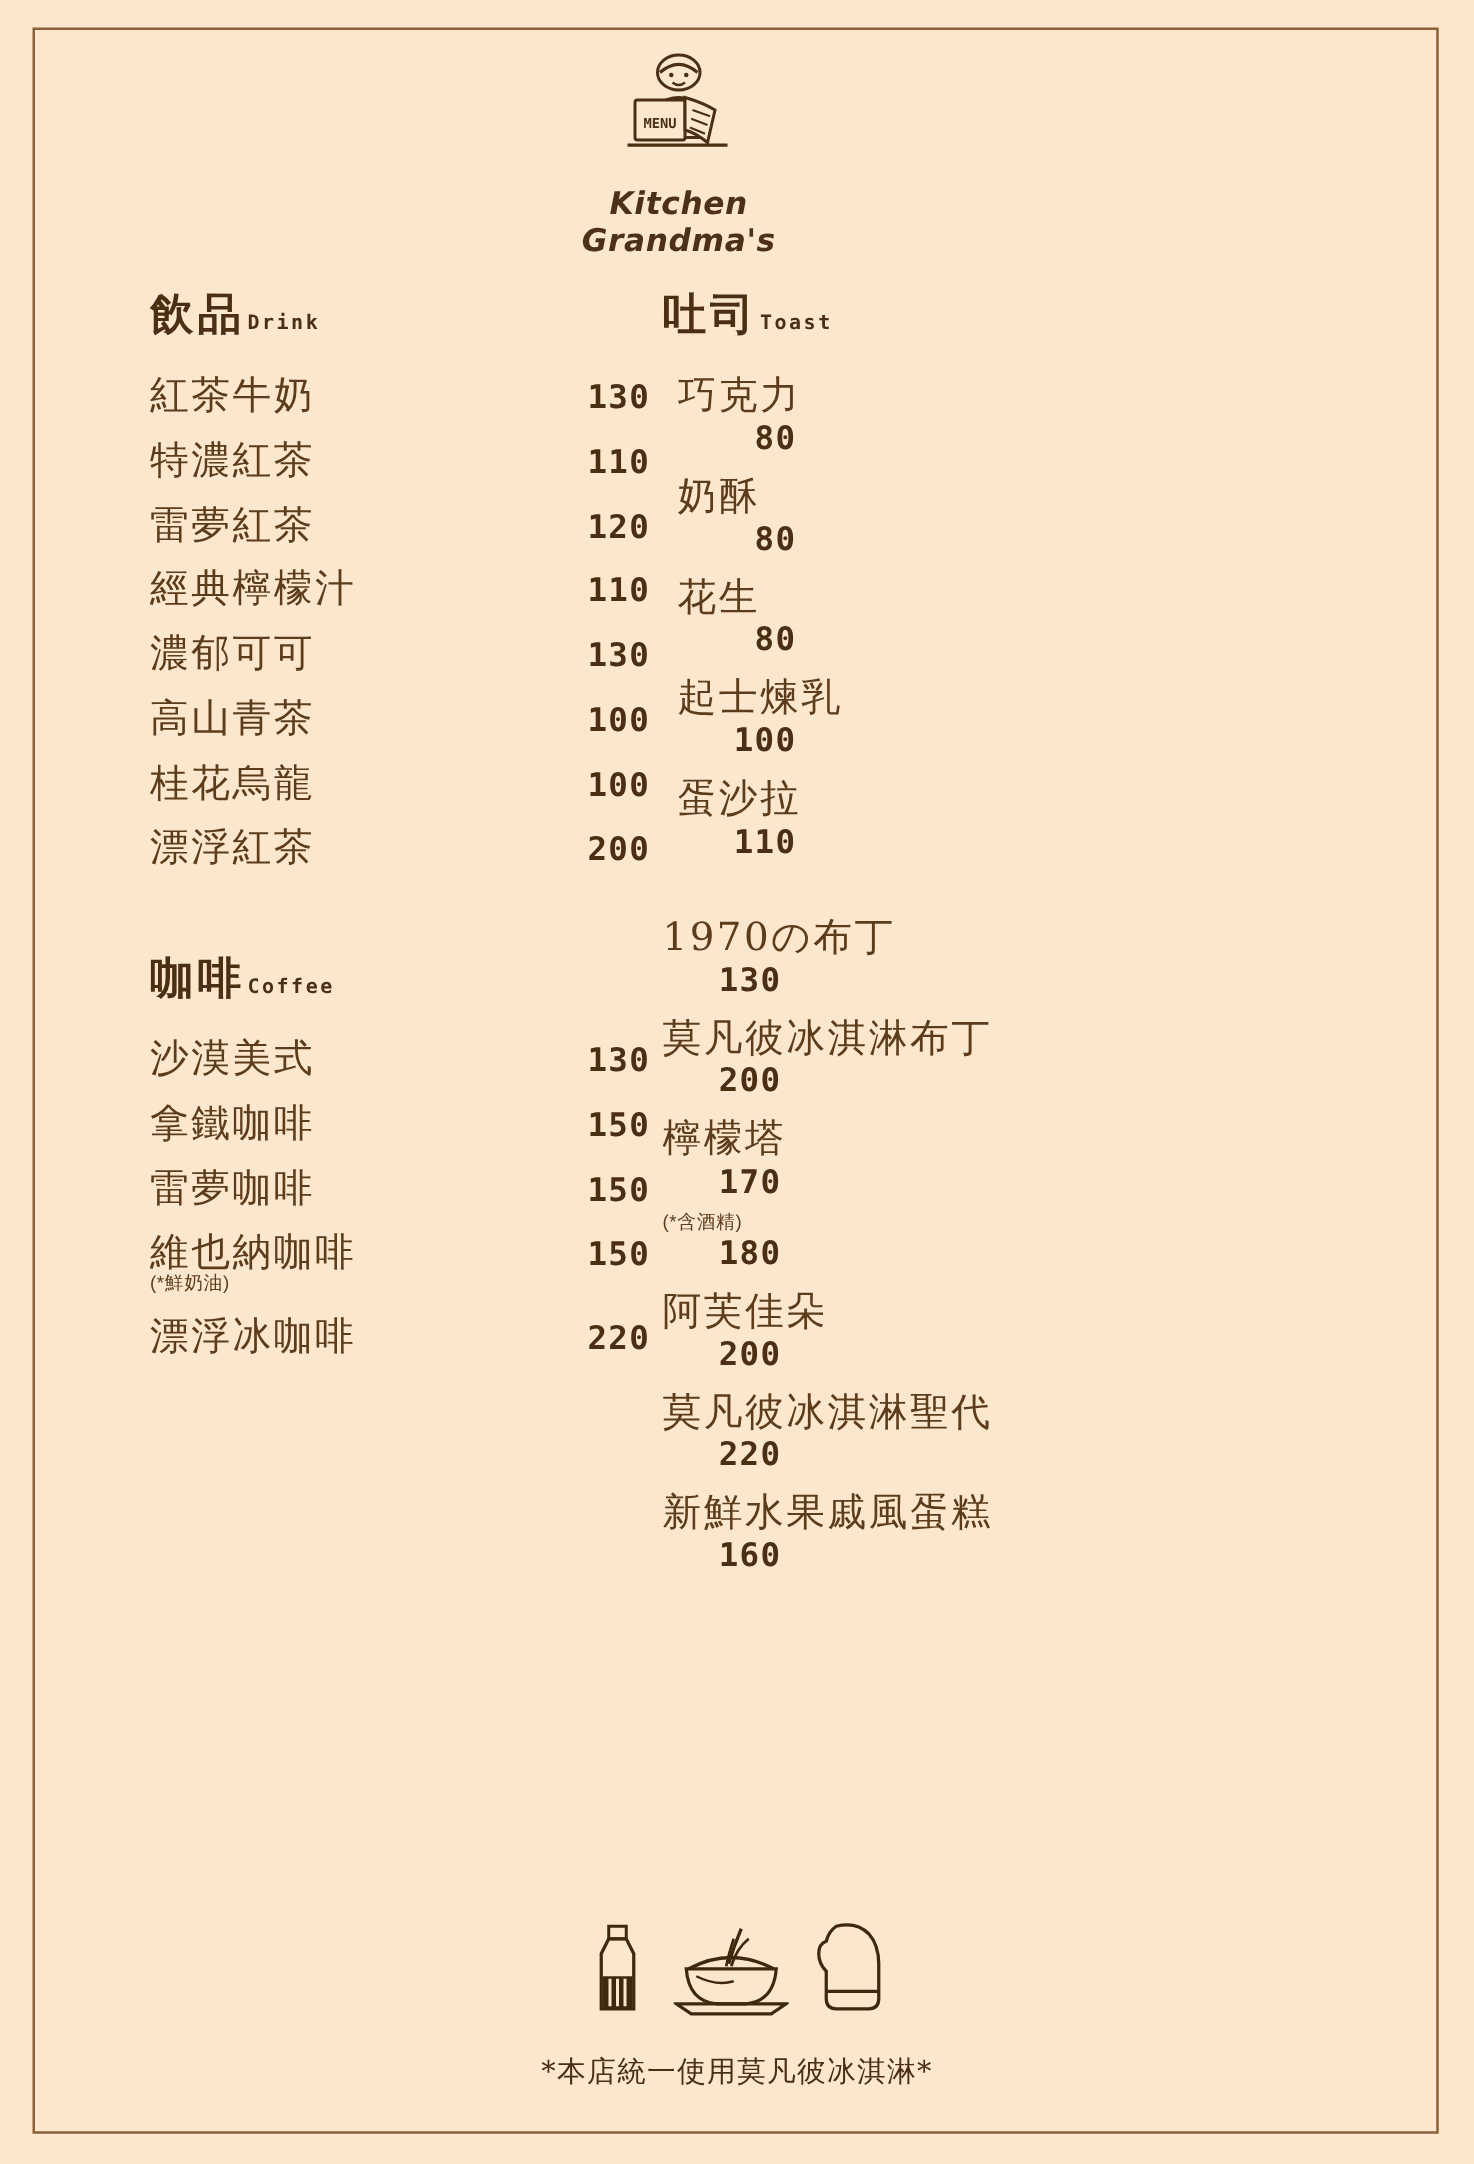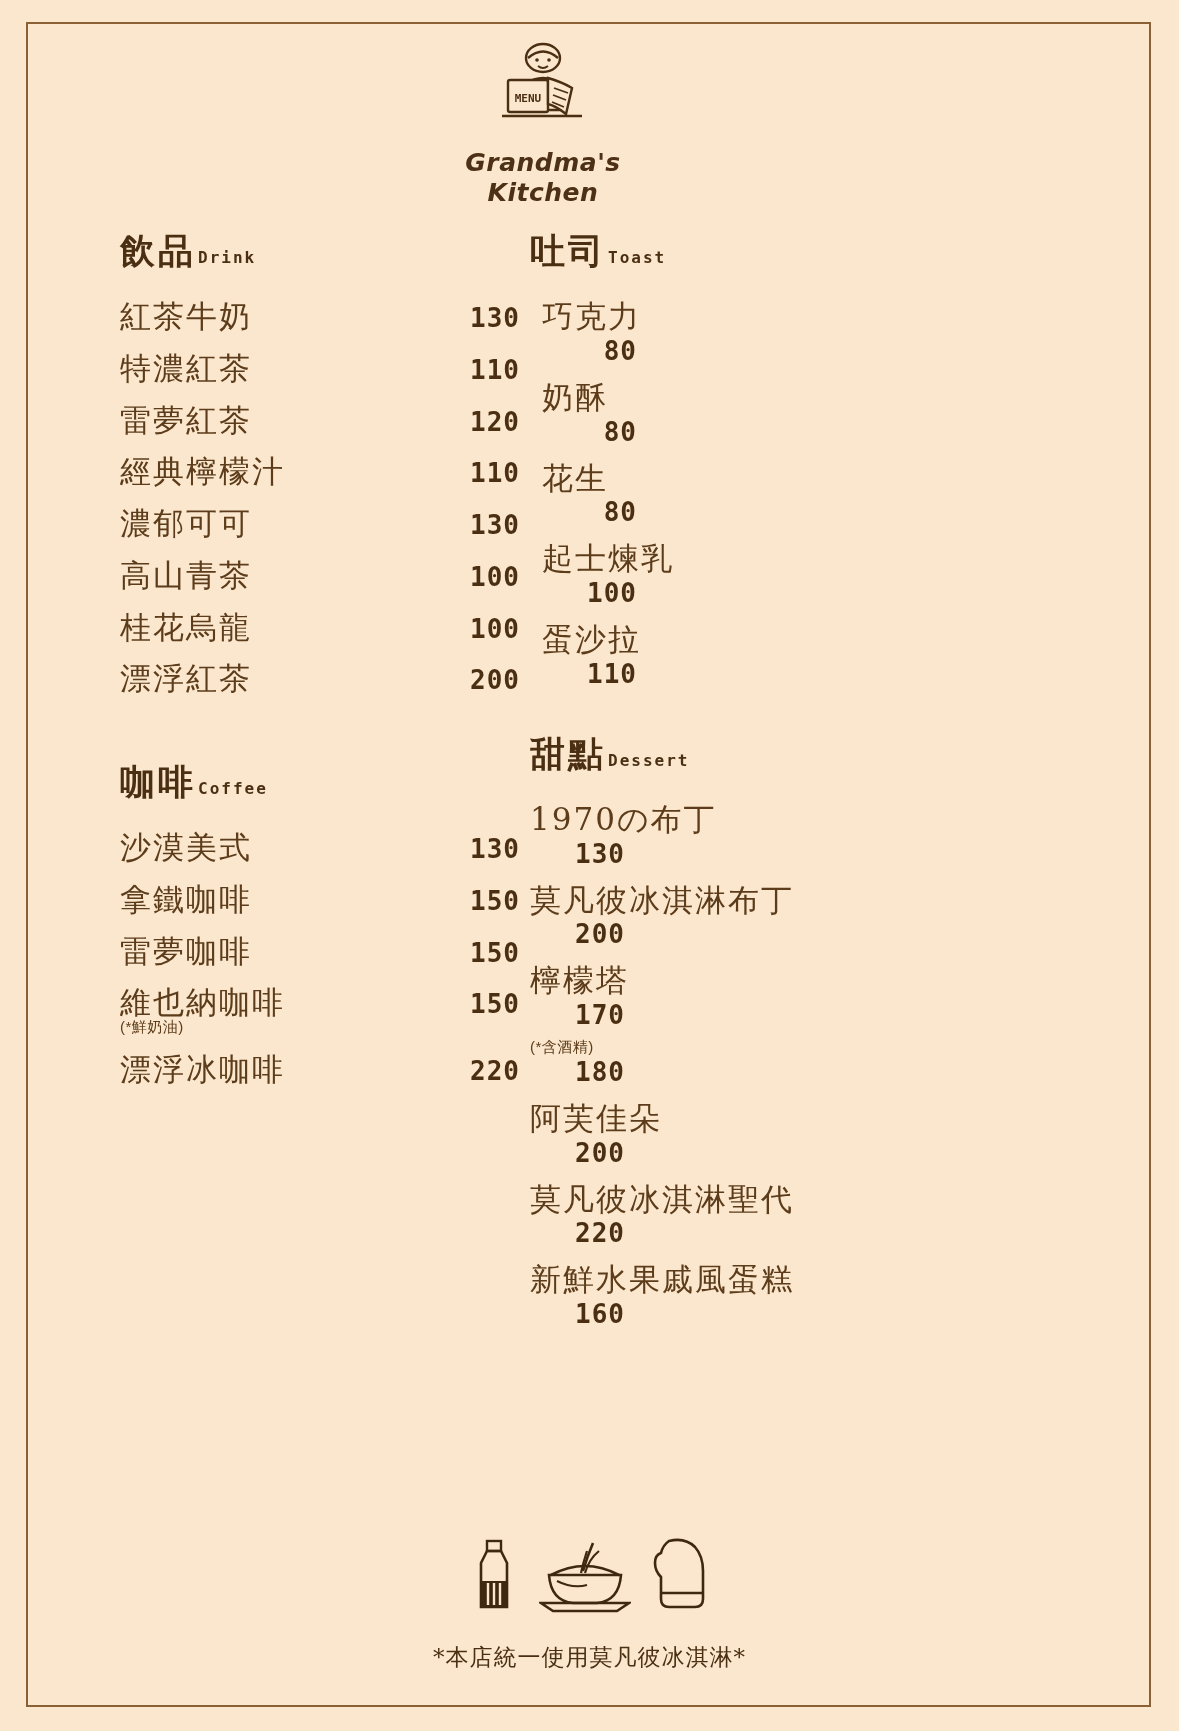--- a/index.html
+++ b/index.html
@@ -189,22 +189,22 @@
       <text x="50" y="60" font-family="DejaVu Sans Mono, monospace" font-size="11" font-weight="bold" text-anchor="middle" fill="#4a2f13">MENU</text>
 
       <path d="M70 36 q14 4 24 10 l-6 26 q-10 -8 -18 -10 z" fill="#fbe7cd" stroke="#4a2f13" stroke-width="2.4"></path>
       <line x1="76" y1="46" x2="90" y2="51" stroke="#4a2f13" stroke-width="1.8"></line>
       <line x1="75" y1="53" x2="88" y2="58" stroke="#4a2f13" stroke-width="1.8"></line>
       <line x1="74" y1="60" x2="86" y2="65" stroke="#4a2f13" stroke-width="1.8"></line>
 
       <line x1="24" y1="74" x2="104" y2="74" stroke="#4a2f13" stroke-width="2.6"></line>
     </svg>
     <div class="brand">
+      <div>Kitchen</div>
       <div>Grandma's</div>
-      <div>Kitchen</div>
     </div>
   </div>
 
   <div class="columns">
 
     <div class="col col-left">
 
       <div class="section">
         <div class="sec-head">
           <span class="sec-zh">飲品</span>
@@ -308,24 +308,20 @@
           <div class="item">
             <span class="item-name">蛋沙拉</span>
             <span class="item-price">110</span>
           </div>
         </div>
       </div>
 
       <div class="gap-md"></div>
 
       <div class="section">
-        <div class="sec-head">
-          <span class="sec-zh">甜點</span>
-          <span class="sec-en">Dessert</span>
-        </div>
         <div class="items">
           <div class="item">
             <span class="item-name">1970の布丁</span>
             <span class="item-price">130</span>
           </div>
           <div class="item">
             <span class="item-name">莫凡彼冰淇淋布丁</span>
             <span class="item-price">200</span>
           </div>
           <div class="item">

